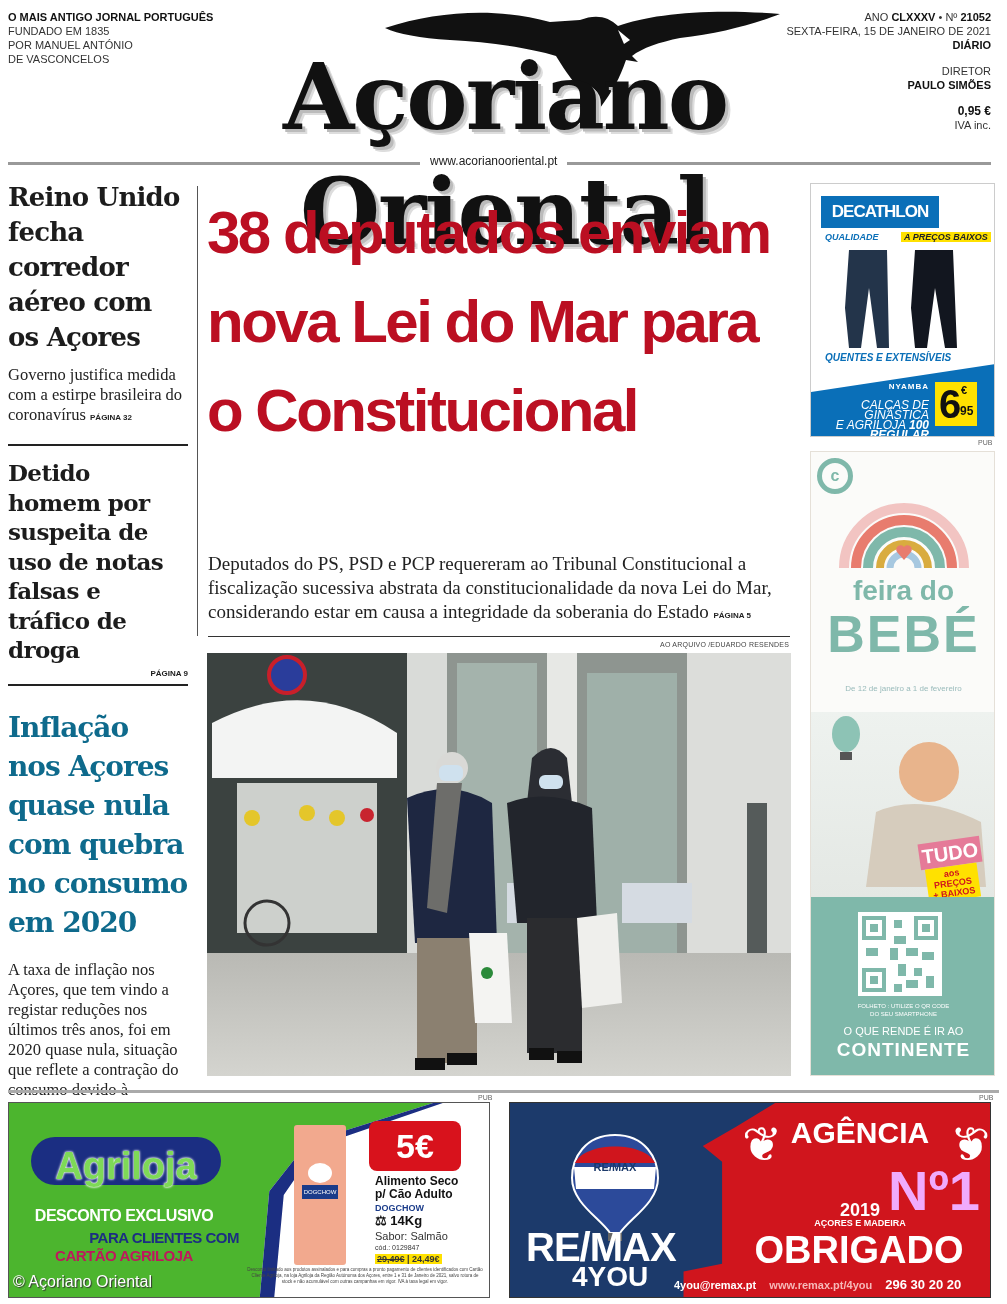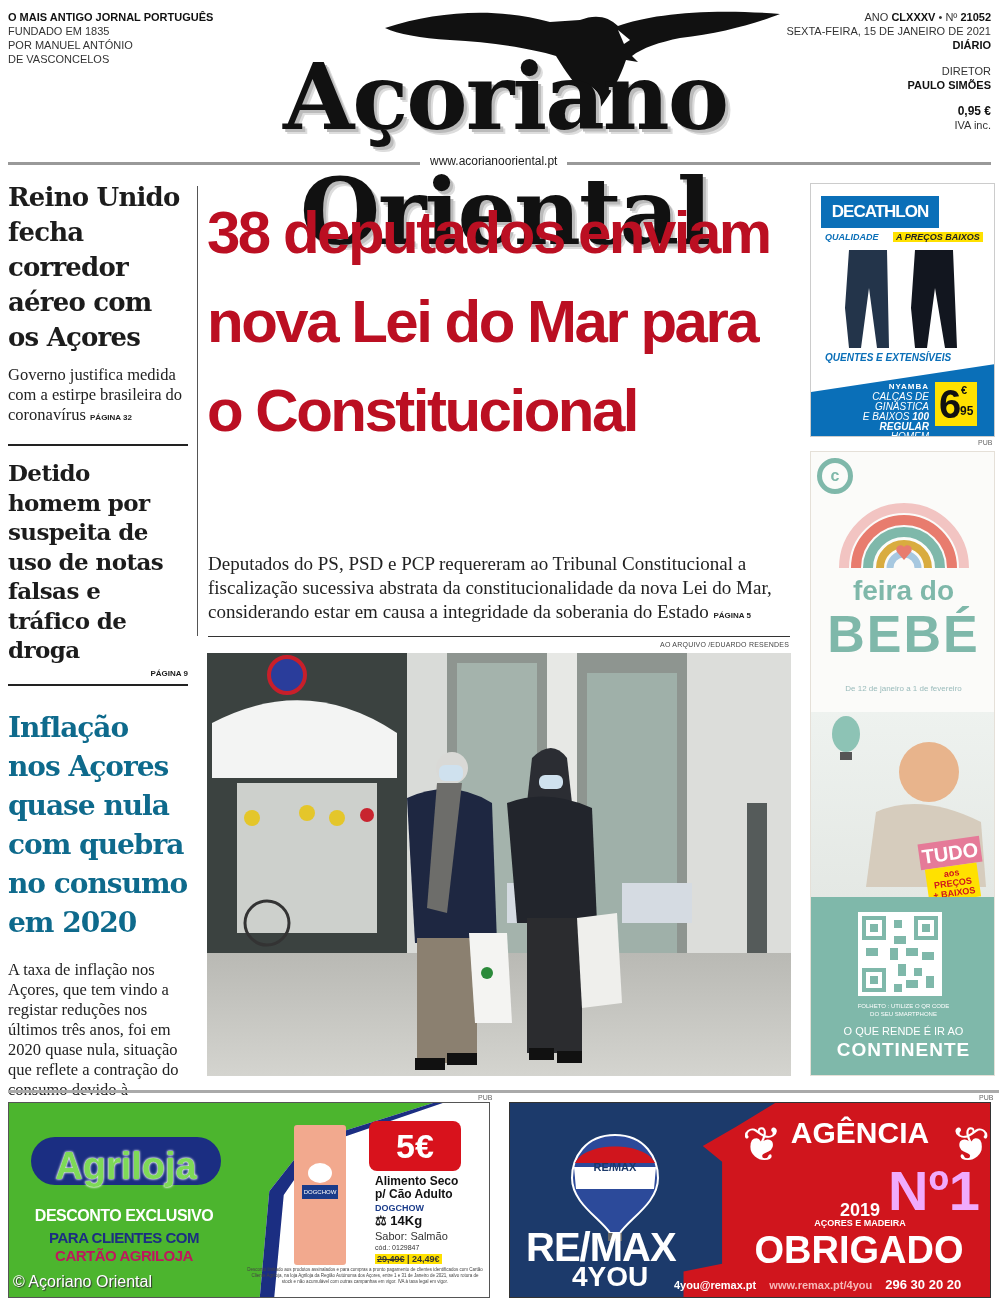--- a/index.html
+++ b/index.html
@@ -159,32 +159,32 @@
     <rect x="322" y="395" width="25" height="12" fill="#111"></rect>
       <rect x="350" y="398" width="25" height="12" fill="#111"></rect>
     <path d="M370 265 L410 260 L415 350 L375 355 Z" fill="#efefec"></path>
   </svg>
 </div>
 
 <div class="ad-dec">
   <div style="position:absolute;left:10px;top:12px;width:118px;height:32px;background:#0a6fb8;color:#fff;font-weight:bold;font-size:17px;line-height:32px;text-align:center;letter-spacing:-1px">DECATHLON</div>
   <div style="position:absolute;left:14px;top:48px;font-size:9px;font-weight:bold;font-style:italic;color:#0a6fb8">
     <span>QUALIDADE</span>
-    <span style="background:#ffe100;color:#222;padding:0 3px;margin-left:12px">A PREÇOS BAIXOS</span>
+    <span style="background:#ffe100;color:#222;padding:0 3px;margin-left:20px">A PREÇOS BAIXOS</span>
   </div>
   <svg style="position:absolute;left:32px;top:64px" width="120" height="105">
     <path d="M6 2 L44 2 L46 100 L34 100 L26 40 L18 100 L6 100 L2 60 Z" fill="#23344a"></path>
     <path d="M72 2 L110 2 L114 100 L102 100 L92 40 L84 100 L72 100 L68 60 Z" fill="#12161f"></path>
   </svg>
   <div style="position:absolute;left:14px;top:168px;font-size:10px;font-weight:bold;font-style:italic;color:#0a6fb8">QUENTES E EXTENSÍVEIS</div>
   <div style="position:absolute;left:0;top:180px;width:185px;height:80px;background:#0a6fb8;clip-path:polygon(0 35%,100% 0,100% 100%,0 100%)"></div>
   <div style="position:absolute;left:70px;top:198px;font-size:8px;font-weight:bold;color:#fff;letter-spacing:1px;width:48px;text-align:right">NYAMBA</div>
-  <div style="position:absolute;left:6px;top:208px;width:112px;font-size:10px;line-height:10px;font-style:italic;color:#fff;text-align:right">
+  <div style="position:absolute;left:6px;top:216px;width:112px;font-size:12px;line-height:10px;font-style:italic;color:#fff;text-align:right">
     <div>CALÇAS DE GINÁSTICA</div>
-    <div><span>E BAIXOS </span><b>100 REGULAR</b></div>
+    <div><span>E AGRILOJA </span><b>100 REGULAR</b></div>
     <div>HOMEM</div>
   </div>
   <div style="position:absolute;left:124px;top:198px;width:42px;height:44px;background:#ffe100;color:#111;font-weight:bold">
     <span style="position:absolute;left:4px;top:0;font-size:40px;line-height:44px">6</span>
     <span style="position:absolute;left:26px;top:2px;font-size:11px">€</span>
     <span style="position:absolute;left:25px;top:22px;font-size:12px">95</span>
   </div>
 </div>
 <div class="pub" style="left:978px;top:439px">PUB</div>
 
@@ -251,21 +251,21 @@
 
 <div class="bottom-rule"></div>
 <div class="pub" style="left:478px;top:1094px">PUB</div>
 <div class="pub" style="left:979px;top:1094px">PUB</div>
 
 <div class="ad-agri">
   <div style="position:absolute;left:0;top:0;width:482px;height:196px;background:#4cb52e;clip-path:polygon(0 0,88% 0,62% 20%,54% 45%,52% 100%,0 100%)"></div>
   <div style="position:absolute;left:0;top:0;width:482px;height:196px;background:#1b2e82;clip-path:polygon(88% 0,90% 0,64% 22%,57% 47%,55% 100%,52% 100%,54% 45%,62% 20%)"></div>
   <div style="position:absolute;left:22px;top:34px;width:190px;height:48px;border-radius:29px;background:#1b2e82;color:#7ed957;font-weight:bold;font-size:38px;line-height:58px;text-align:center;text-shadow:0 0 3px #fff,0 0 2px #fff">Agriloja</div>
   <div style="position:absolute;left:0;top:104px;width:230px;text-align:center;font-weight:bold;color:#fff;font-size:16px;letter-spacing:-0.5px">DESCONTO EXCLUSIVO</div>
-  <div style="position:absolute;left:0;top:126px;width:230px;text-align:center;font-weight:bold;color:#1b2e82;font-size:15px;letter-spacing:-0.5px">PARA CLIENTES COM</div>
+  <div style="position:absolute;left:0;top:126px;width:230px;text-align:right;font-weight:bold;color:#1b2e82;font-size:15px;letter-spacing:-0.5px">PARA CLIENTES COM</div>
   <div style="position:absolute;left:0;top:144px;width:230px;text-align:center;font-weight:bold;color:#be185d;font-size:15px;letter-spacing:-0.5px">CARTÃO AGRILOJA</div>
   <div style="position:absolute;left:4px;top:170px;color:#fff;font-size:16px;text-shadow:1px 1px 1px #333">© Açoriano Oriental</div>
   <div style="position:absolute;left:285px;top:22px;width:52px;height:140px;background:#f2a98e;border-radius:3px">
     <div style="position:absolute;left:8px;top:60px;width:36px;height:14px;background:#1b3c8a;color:#fff;font-size:6px;text-align:center;line-height:14px">DOGCHOW</div>
     <div style="position:absolute;left:14px;top:38px;width:24px;height:20px;border-radius:50%;background:#fff"></div>
   </div>
   <div style="position:absolute;left:360px;top:18px;width:92px;height:50px;background:#d8121c;border-radius:8px;color:#fff;font-weight:bold;font-size:34px;line-height:50px;text-align:center">5€</div>
   <div style="position:absolute;left:366px;top:72px;font-weight:bold;font-size:12px;line-height:13px;color:#111">
     <div>Alimento Seco</div>
       <div>p/ Cão Adulto</div>

